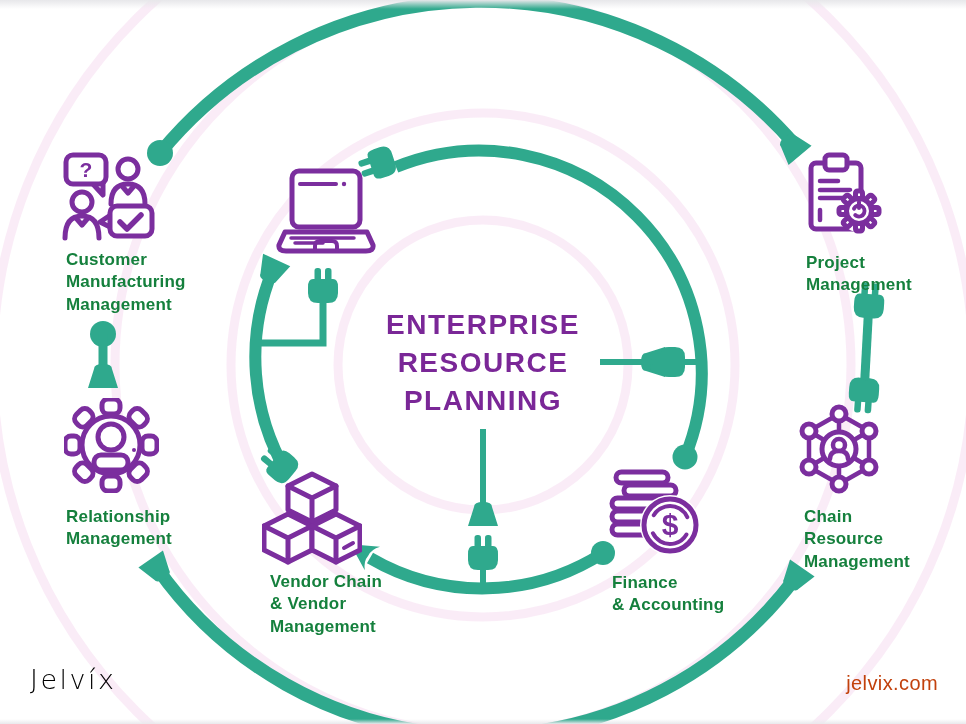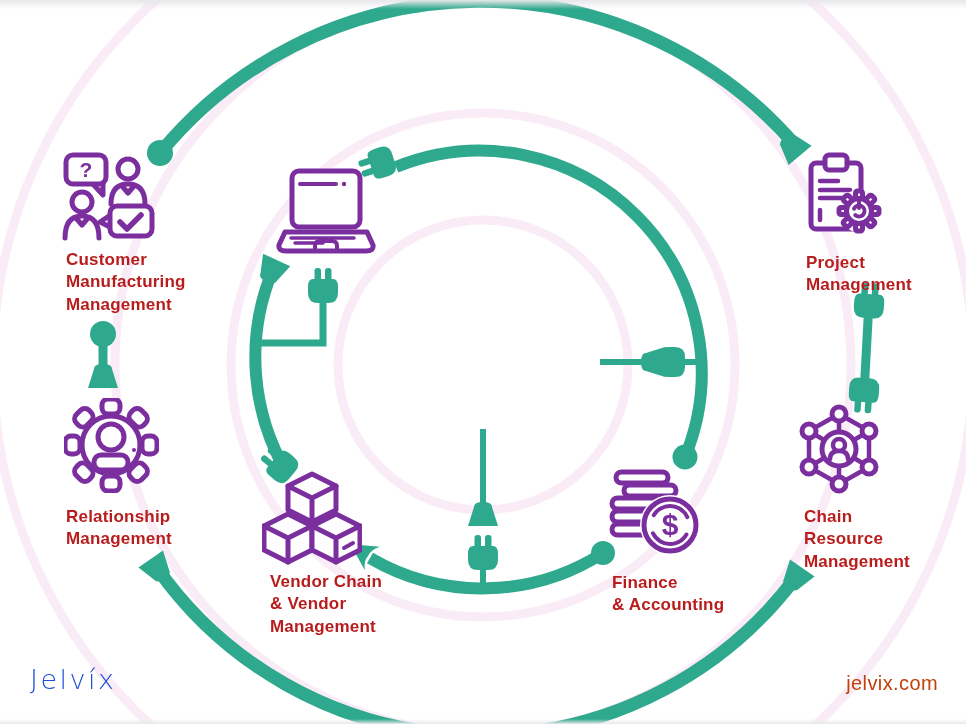--- a/index.html
+++ b/index.html
@@ -11,29 +11,29 @@
     background:linear-gradient(to bottom,#e7e7ea,rgba(255,255,255,0));pointer-events:none;}
   .edge-bottom{position:absolute;left:0;bottom:0;width:100%;height:5px;
     background:linear-gradient(to top,#e9e9ec,rgba(255,255,255,0));pointer-events:none;}
   .bg-art{position:absolute;left:0;top:0;}
   .ring{fill:none;stroke:#f6ddf1;stroke-width:9;opacity:.55;}
   .teal-stroke{fill:none;stroke:#2fa98d;}
   .teal-fill{fill:#2fa98d;stroke:none;}
   .icon{position:absolute;}
   .icon path,.icon rect,.icon circle,.icon line,.icon polyline{vector-effect:none;}
   .label{
-    position:absolute;color:#b91c1c;font-size:17px;font-weight:bold;
+    position:absolute;color:#15803d;font-size:17px;font-weight:bold;
     line-height:1.32;letter-spacing:.2px;white-space:nowrap;
   }
   .center-title{
     position:absolute;left:348px;top:306px;width:270px;text-align:center;
     color:#7a2797;font-size:28px;font-weight:800;letter-spacing:1.5px;line-height:1.36;
   }
   .logo{
-    position:absolute;left:30px;top:664px;color:#1d4ed8;font-size:27px;
+    position:absolute;left:30px;top:664px;color:#000000;font-size:27px;
     font-weight:200;letter-spacing:2.5px;font-family:"DejaVu Sans",sans-serif;
   }
   .website{
     position:absolute;right:28px;top:672px;color:#c2410c;font-size:20px;
     letter-spacing:.4px;
   }
 </style>
 </head>
 <body>
 
@@ -225,20 +225,25 @@
     <circle cx="47" cy="43" r="6"></circle>
     <path d="M38,57 Q38,49 47,49 Q56,49 56,57" fill="#fff"></path>
     <circle cx="47" cy="12" r="7" fill="#fff" stroke-width="5"></circle>
     <circle cx="77" cy="29" r="7" fill="#fff" stroke-width="5"></circle>
     <circle cx="77" cy="65" r="7" fill="#fff" stroke-width="5"></circle>
     <circle cx="47" cy="82" r="7" fill="#fff" stroke-width="5"></circle>
     <circle cx="17" cy="65" r="7" fill="#fff" stroke-width="5"></circle>
     <circle cx="17" cy="29" r="7" fill="#fff" stroke-width="5"></circle>
   </svg>
 
+  <div class="center-title">
+    <div>ENTERPRISE</div>
+    <div>RESOURCE</div>
+    <div>PLANNING</div>
+  </div>
 
   <div class="label" style="left:66px;top:249px">
     <div>Customer</div>
     <div>Manufacturing</div>
     <div>Management</div>
   </div>
 
   <div class="label" style="left:806px;top:252px">
     <div>Project</div>
     <div>Management</div>

